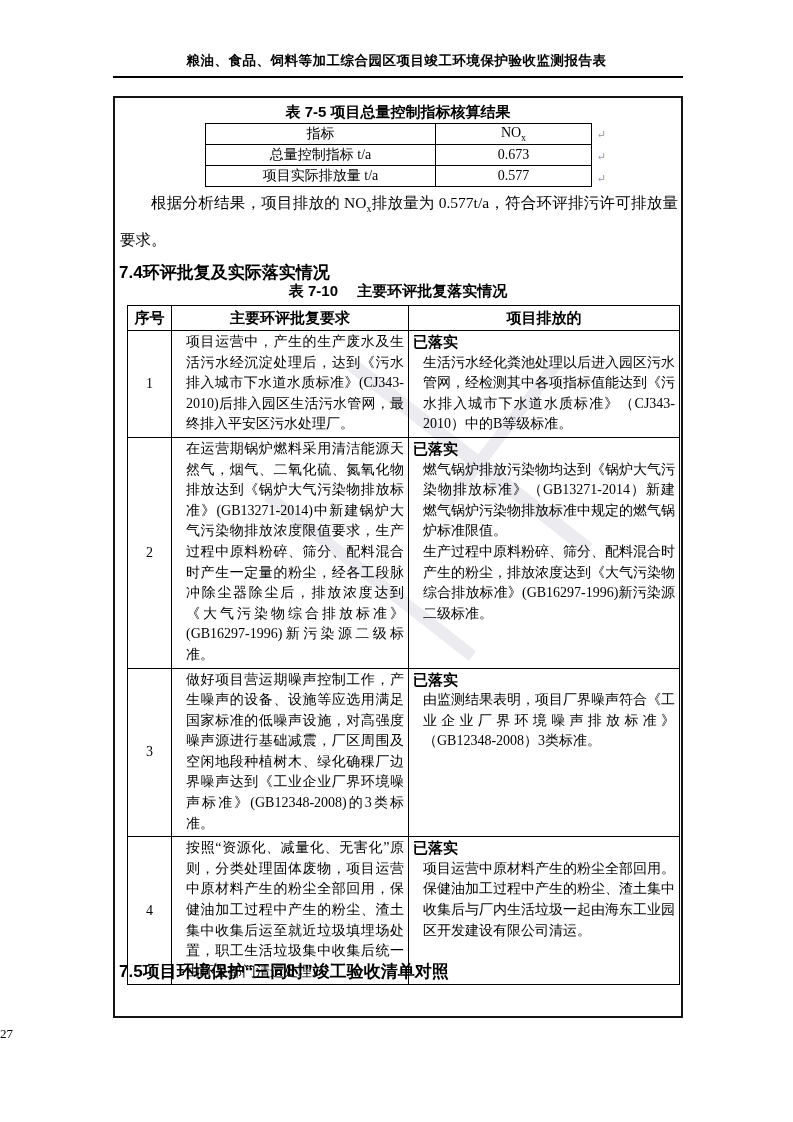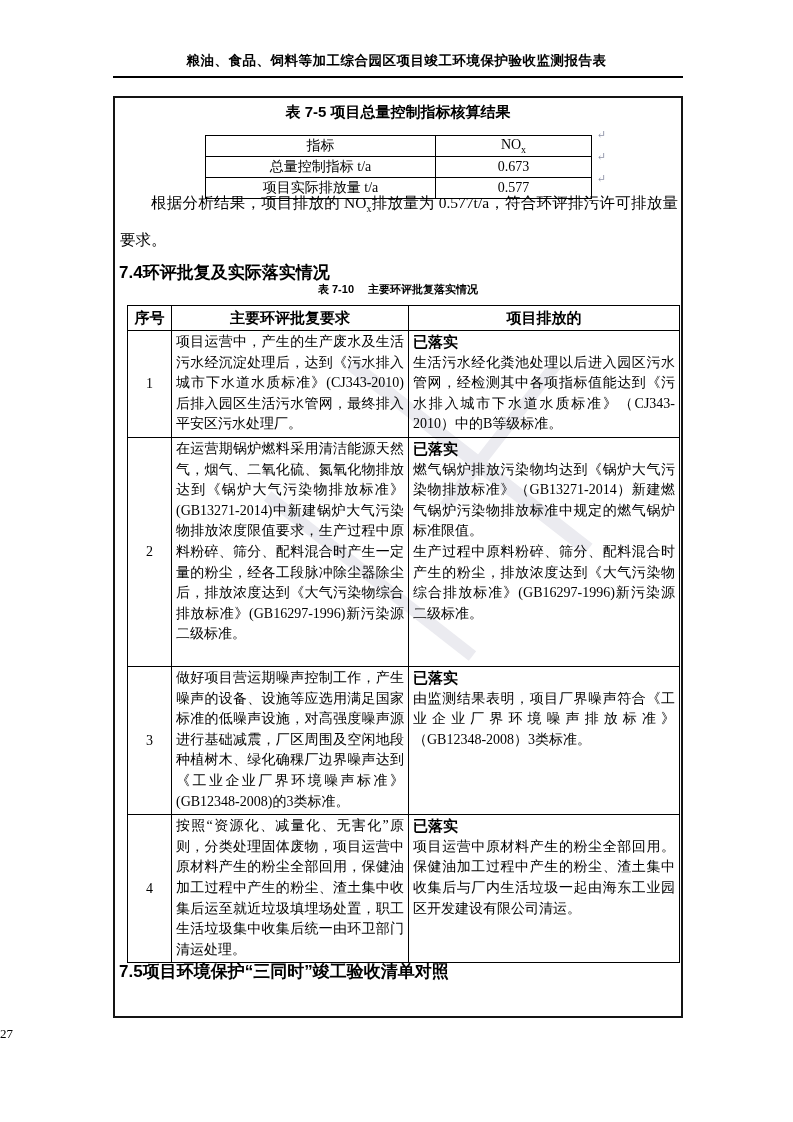--- a/index.html
+++ b/index.html
@@ -29,21 +29,21 @@
   .wm-1 { width:300px; height:14px; left:90px; top:60px; transform:rotate(38deg); }
   .wm-2 { width:260px; height:12px; left:10px; top:180px; transform:rotate(38deg); }
   .wm-3 { width:180px; height:12px; left:180px; top:40px; transform:rotate(-52deg); }
 
   .t9-title {
     position:absolute; top:5px; left:0; width:100%; text-align:center;
     font-size:15px; font-weight:bold;
     font-family:"Liberation Sans","DejaVu Sans",sans-serif;
   }
   table.t9 {
-    position:absolute; left:90px; top:37px; border-collapse:collapse; table-layout:fixed;
+    position:absolute; left:90px; top:25px; border-collapse:collapse; table-layout:fixed;
   }
   table.t9 td {
     border:1.5px solid #000; height:21px; text-align:center;
     font-size:14px; padding:0 2px; vertical-align:middle;
   }
   .t9 .c1 { width:230px; }
   .t9 .c2 { width:156px; }
   .pmark { position:absolute; color:#8f93a8; font-size:11px; line-height:11px; }
   .pm1 { left:482px; top:31px; }
   .pm2 { left:482px; top:53px; }
@@ -55,39 +55,39 @@
   }
   .sec-heading {
     position:absolute; left:4px;
     font-size:17px; font-weight:bold;
     font-family:"Liberation Sans","DejaVu Sans",sans-serif;
   }
   .sec74 { top:151px;margin-top:12px; }
   .sec75 { top:862px; }
   .t10-title {
     position:absolute; top:184px; left:0; width:100%; text-align:center;
-    font-size:11px; font-weight:bold;
+    font-size:15px; font-weight:bold;
     font-family:"Liberation Sans","DejaVu Sans",sans-serif;
   }
   table.t10 {
     position:absolute; left:12px; top:207px; width:552px;
     border-collapse:collapse; table-layout:fixed;
   }
   table.t10 th, table.t10 td { border:1.6px solid #000; }
   table.t10 th {
     height:25px; font-size:15px; font-weight:bold; text-align:center;
     font-family:"Liberation Sans","DejaVu Sans",sans-serif; vertical-align:middle;
   }
   .col-no   { width:44px; }
   .col-req  { width:237px;margin-top:36px; }
   .col-impl { width:271px; }
   td.cell-no { text-align:center; vertical-align:middle; font-size:14px; }
   td.cell-body { vertical-align:top; padding:1px 4px 2px 4px; }
   .cell-text {
-    font-size:14px; line-height:20.6px; text-align:justify;
+    font-size:14px; line-height:20.6px; text-align:justify;margin-left:10px;
   }
   .impl-status {
     font-size:15px; line-height:20.6px; font-weight:bold;
     font-family:Liberation Serif, serif;
   }
   tr.r1 { height:103px; }
   tr.r2 { height:229px; }
   tr.r3 { height:146px; }
   tr.r4 { height:147px; }
   .page-number {

